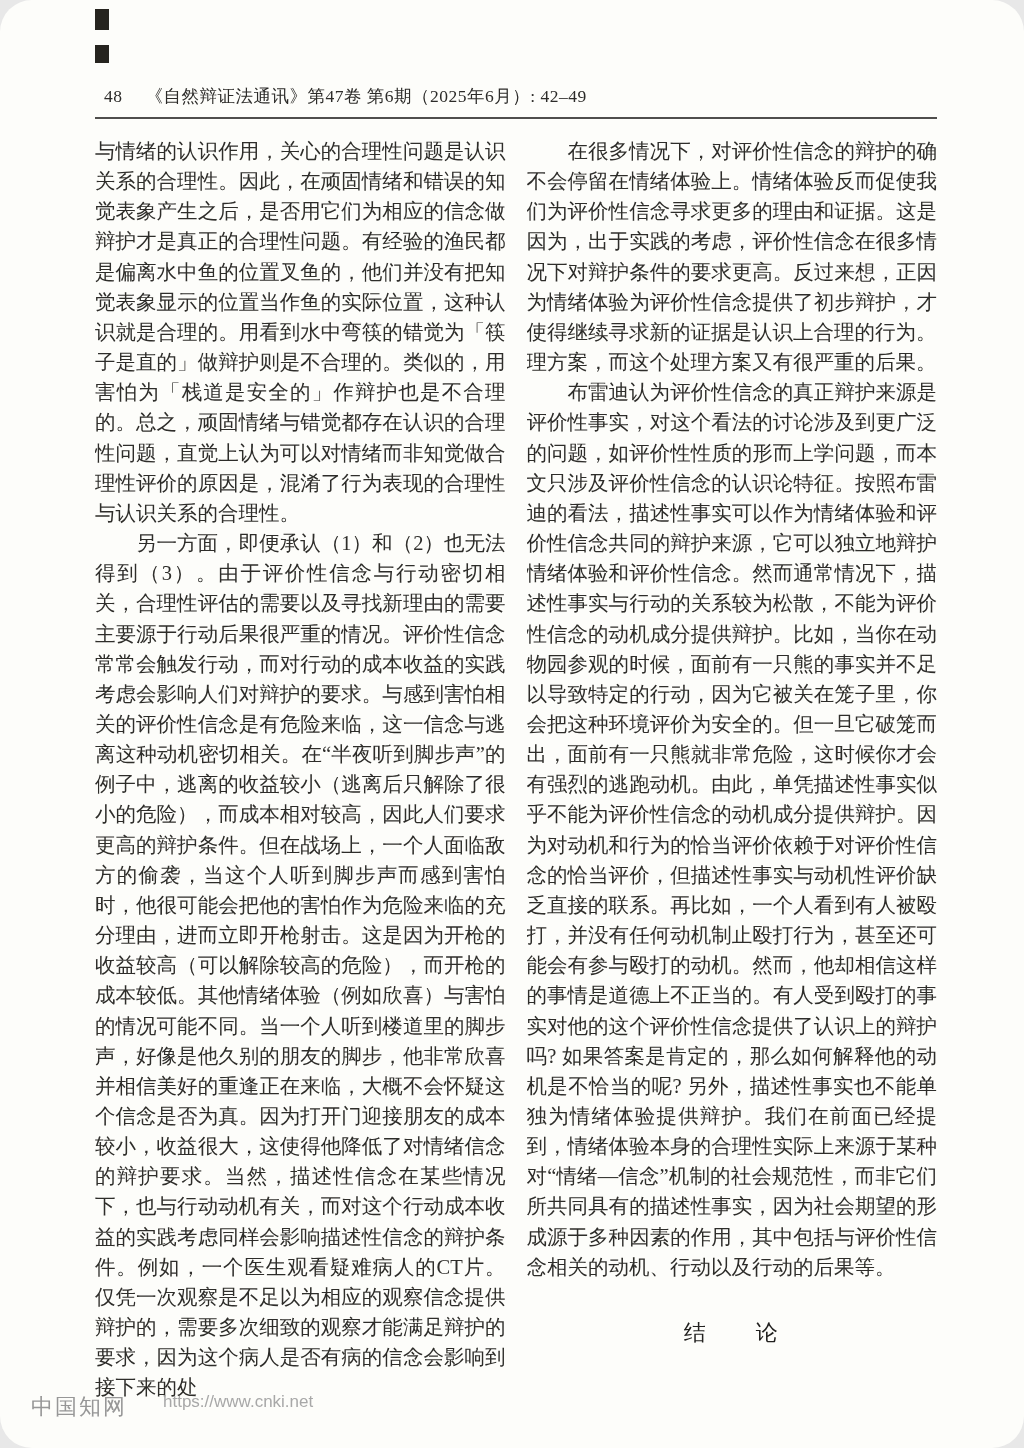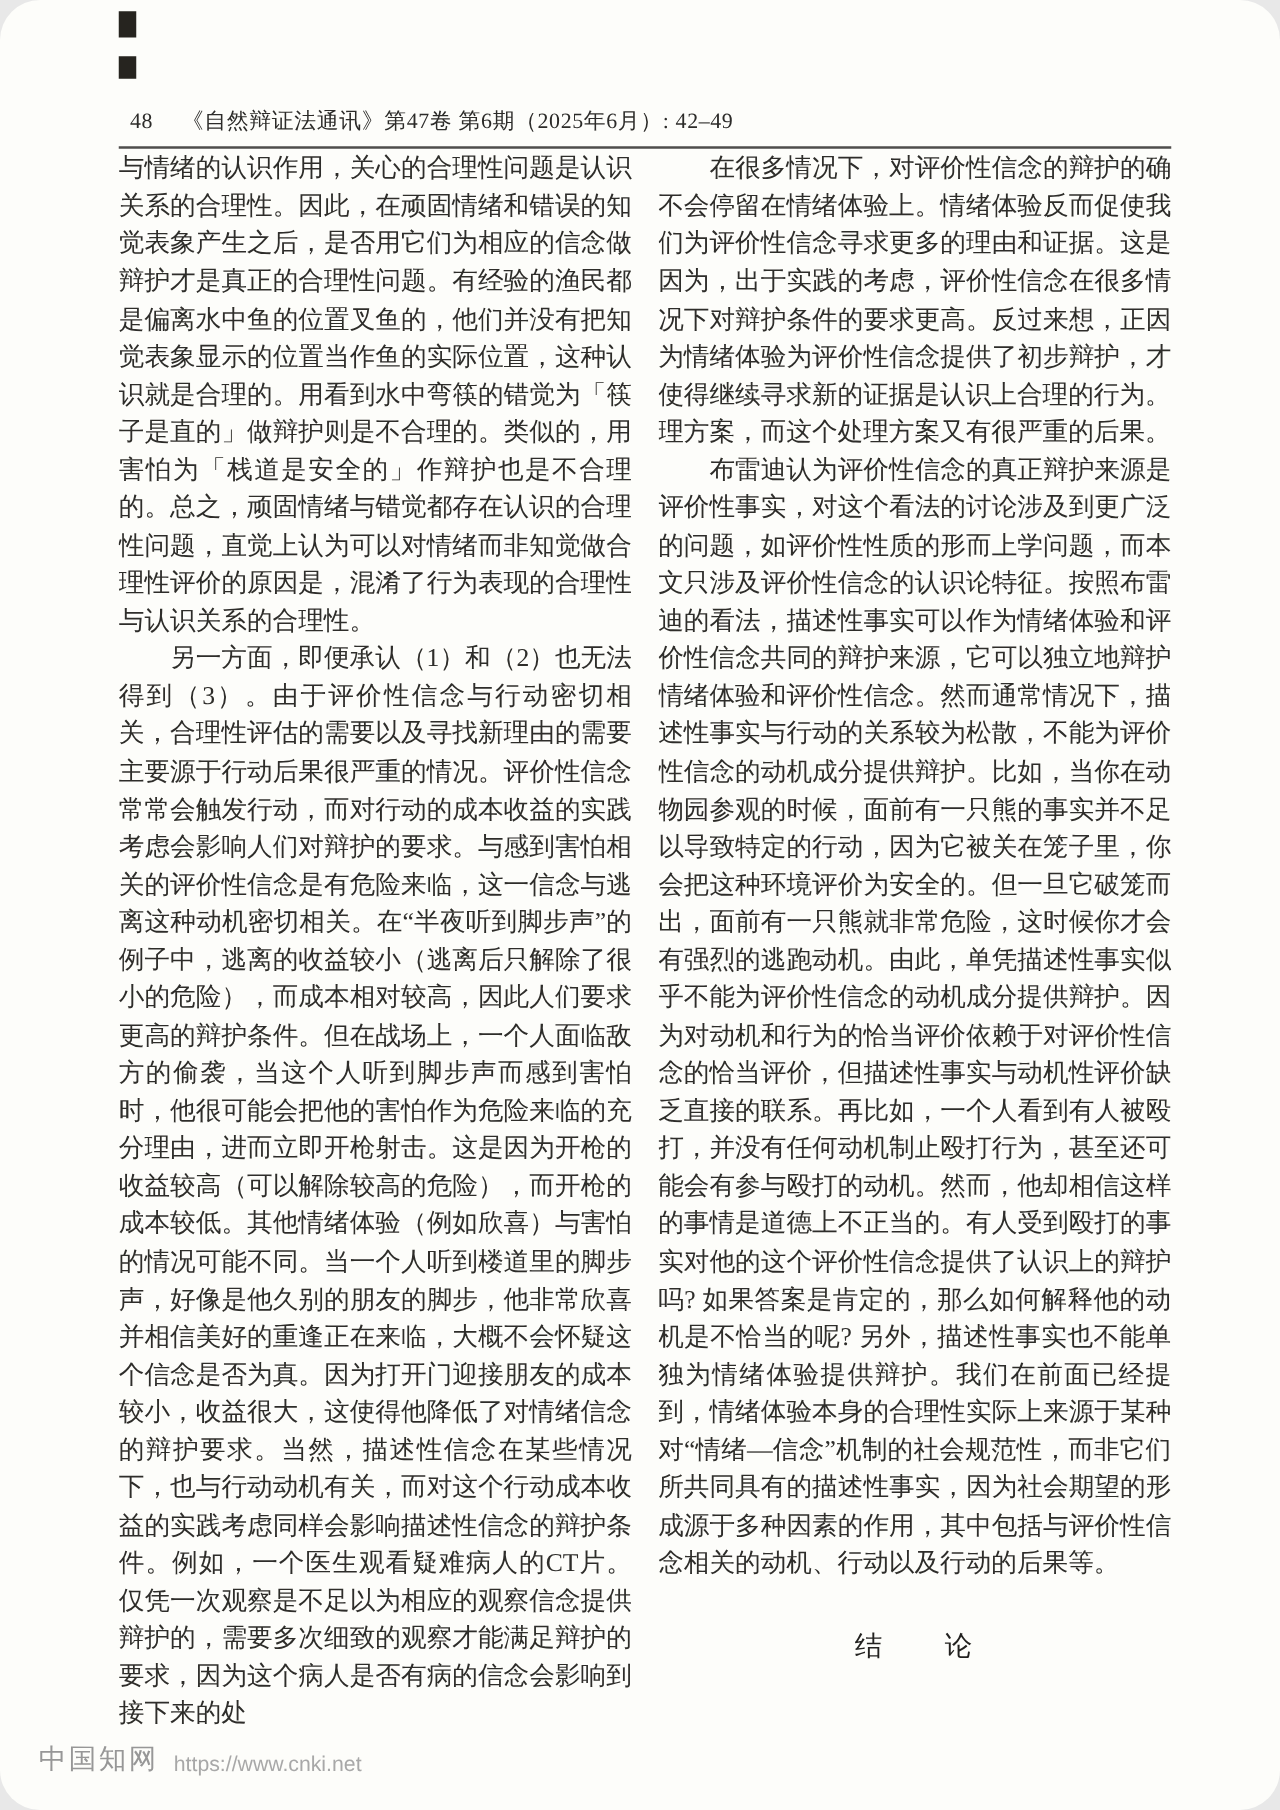--- a/index.html
+++ b/index.html
@@ -23,21 +23,21 @@
     font-size:17.5px; letter-spacing:0.5px;
     white-space:nowrap;
   }
   .page-header .pagenum { margin-right:18px; }
   .header-rule {
     position:absolute; top:117px; left:95px; width:842px;
     height:2px; background:#4f4e4c;
   }
 
   .content {
-    position:absolute; top:120px; left:95px; width:842px;
+    position:absolute; top:136px; left:95px; width:842px;
     display:flex; gap:21px;
   }
   .col { width:410.5px; overflow:hidden; }
   .para {
     margin:0;
     font-size:20.5px;
     line-height:30.15px;
     text-align:justify;
     text-justify:inter-character;
     word-break:break-all;
@@ -49,21 +49,21 @@
     margin:36px 0 0 0;
     text-align:center;
     font-size:22px;
     font-weight:400;
     letter-spacing:2px;
     color:#22211f;
   }
 
   .watermark-footer {
     position:absolute; left:31px; bottom:26px;
-    display:flex; align-items:flex-end; gap:12px;
+    display:flex; align-items:flex-start; gap:36px;
   }
   .watermark-footer .site-name {
     font-size:22px; color:#979797; letter-spacing:2px;
     font-family:"Liberation Sans","DejaVu Sans",sans-serif;
   }
   .watermark-footer .site-url {
     font-size:17px; color:#a8a8a8;
     font-family:"Liberation Sans","DejaVu Sans",sans-serif;
   }
 </style>

